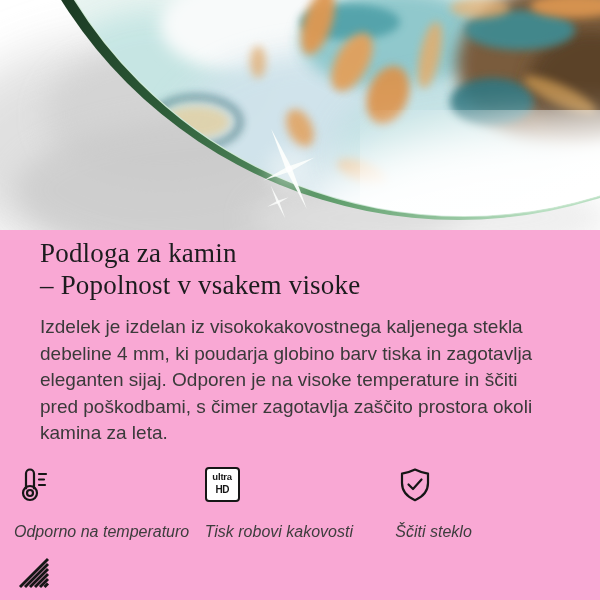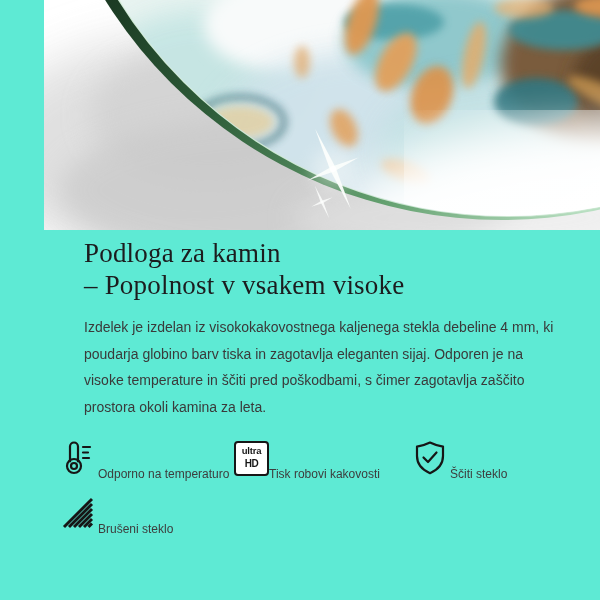--- a/index.html
+++ b/index.html
@@ -3,50 +3,50 @@
 <meta charset="utf-8">
 <title>Podloga za kamin</title>
 <style>
   * { box-sizing: border-box; }
   html,body { margin:0; padding:0; background:#ffffff; }
   body {
     width:600px; height:600px; overflow:hidden;
     font-family:"Liberation Sans", sans-serif;
     -webkit-font-smoothing: antialiased;
   }
-  .page { width:600px; height:600px; background:#5eead4;padding-left:44px; }
+  .page { width:600px; height:600px; background:#f9a8d4; }
 
   
   .hero { width:600px; height:230px; position:relative; overflow:hidden; background:#fff; }
   .hero svg { display:block; }
 
   
   .content { padding:0 40px; }
   .title {
     font-family:"Liberation Serif", serif;
     font-weight:400;
     font-size:27px; line-height:32px;
     color:#1c1c1e; letter-spacing:0.2px;
     margin:7px 0 0 0;
   }
   .title span { display:block; }
   .desc {
-    font-size:14px; line-height:26.5px;
+    font-size:19px; line-height:26.5px;
     color:#3a3a3a; max-width:548px;
     margin:13px 0 0 0;
   }
 
   
   .features {
     display:grid; grid-template-columns:repeat(3,1fr);
     padding:0 14px; margin-top:15px; row-gap:9px;
   }
-  .feature { display:flex; flex-direction:row; align-items:flex-end; }
+  .feature { display:flex; flex-direction:column; align-items:flex-start; }
   .icon-slot { height:46px; display:flex; align-items:center; justify-content:center; }
-  .feature-label { font-size:12px; color:#3d3d3d; margin-top:25px; white-space:nowrap; }
+  .feature-label { font-size:16px; color:#3d3d3d; margin-top:15px; white-space:nowrap;font-style:italic; }
 
   .icon-stroke { stroke:#161616; fill:none; stroke-width:2.2; }
 
   .uhd-box {
     width:35px; height:35px; border:2.6px solid #161616; border-radius:4px;
     display:flex; flex-direction:column; align-items:center; justify-content:center;
     background:#fff;
   }
   .uhd-top   { font-size:9.5px; font-weight:700; line-height:10px; color:#161616; letter-spacing:-0.2px; }
   .uhd-bottom{ font-size:10px;  font-weight:700; line-height:15px; color:#161616; letter-spacing:-0.5px; }

